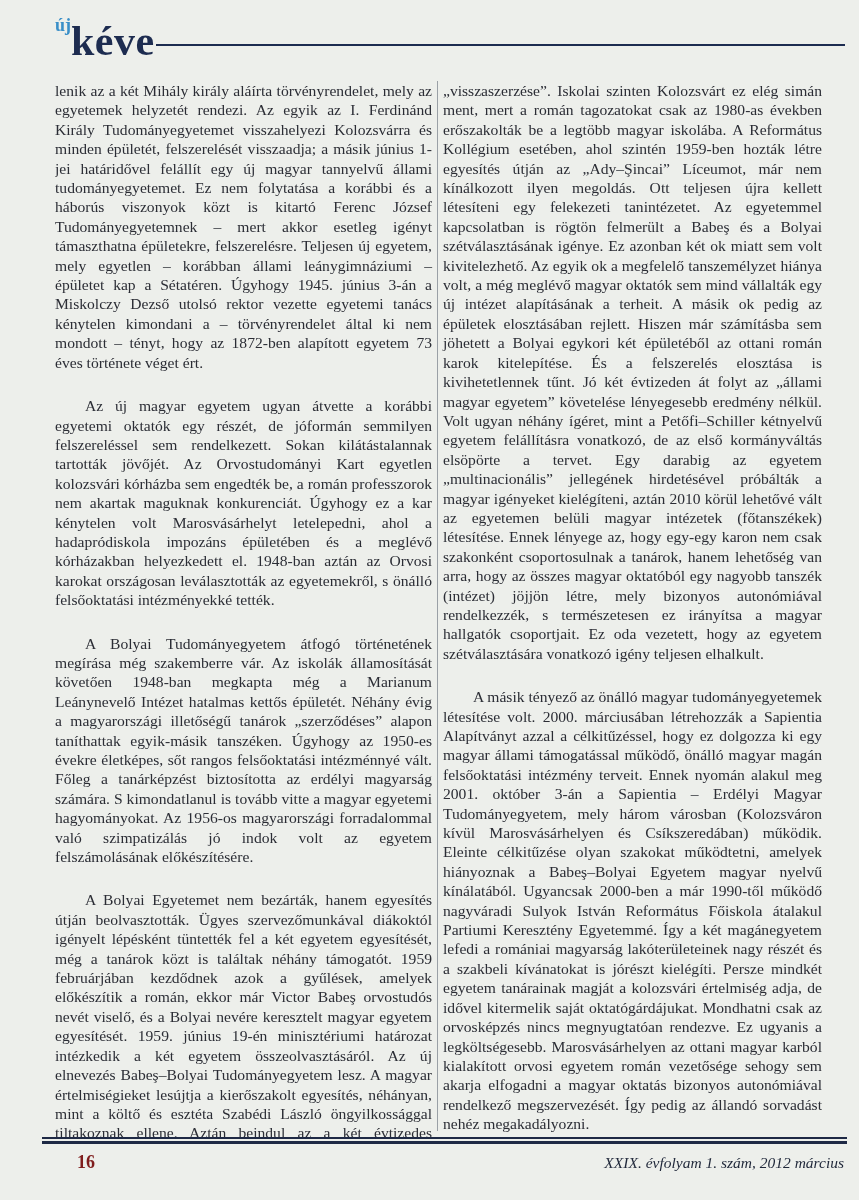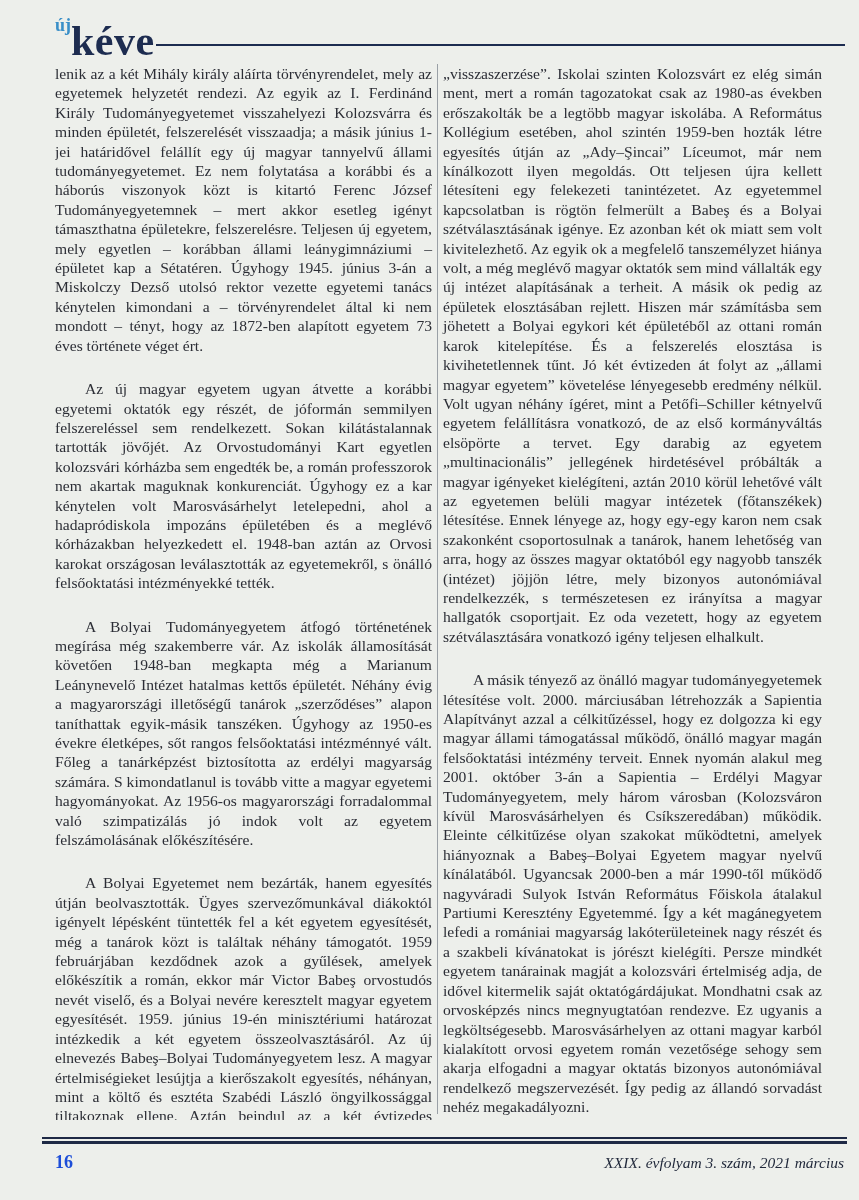--- a/index.html
+++ b/index.html
@@ -23,21 +23,21 @@
     font-weight:bold; font-size:18px;
     vertical-align:24px; letter-spacing:0;
   }
   .logo-main {
     font-weight:bold; font-size:42px; letter-spacing:0.5px;
   }
   .masthead-line { flex:1; height:2px; margin-bottom:16px; margin-left:1px; }
 
   
   .columns {
-    position:absolute; top:64px; left:55px; width:767px; height:1056px;
+    position:absolute; top:81px; left:55px; width:767px; height:1056px;
     display:flex; overflow:hidden;
   }
   .col {
     text-align:justify;
     font-size:15.6px; line-height:19.4px;
     hyphens:auto;
   }
   .col-left  { width:377px; }
   .col-right { width:379px; }
   .gutter { width:11px; display:flex; justify-content:center; }
@@ -81,17 +81,17 @@
     </div>
     <div class="col col-right">
       <p>„visszaszerzése”. Iskolai szinten Kolozsvárt ez elég simán ment, mert a román tagozatokat csak az 1980-as években erőszakolták be a legtöbb magyar iskolába. A Református Kollégium esetében, ahol szintén 1959-ben hozták létre egyesítés útján az „Ady–Şincai” Líceumot, már nem kínálkozott ilyen megoldás. Ott teljesen újra kellett létesíteni egy felekezeti tanintézetet. Az egyetemmel kapcsolatban is rögtön felmerült a Babeş és a Bolyai szétválasztásának igénye. Ez azonban két ok miatt sem volt kivitelezhető. Az egyik ok a megfelelő tanszemélyzet hiánya volt, a még meglévő magyar oktatók sem mind vállalták egy új intézet alapításának a terheit. A másik ok pedig az épületek elosztásában rejlett. Hiszen már számításba sem jöhetett a Bolyai egykori két épületéből az ottani román karok kitelepítése. És a felszerelés elosztása is kivihetetlennek tűnt. Jó két évtizeden át folyt az „állami magyar egyetem” követelése lényegesebb eredmény nélkül. Volt ugyan néhány ígéret, mint a Petőfi–Schiller kétnyelvű egyetem felállításra vonatkozó, de az első kormányváltás elsöpörte a tervet. Egy darabig az egyetem „multinacionális” jellegének hirdetésével próbálták a magyar igényeket kielégíteni, aztán 2010 körül lehetővé vált az egyetemen belüli magyar intézetek (főtanszékek) létesítése. Ennek lényege az, hogy egy-egy karon nem csak szakonként csoportosulnak a tanárok, hanem lehetőség van arra, hogy az összes magyar oktatóból egy nagyobb tanszék (intézet) jöjjön létre, mely bizonyos autonómiával rendelkezzék, s természetesen ez irányítsa a magyar hallgatók csoportjait. Ez oda vezetett, hogy az egyetem szétválasztására vonatkozó igény teljesen elhalkult.</p>
       <p class="indent">A másik tényező az önálló magyar tudományegyetemek létesítése volt. 2000. márciusában létrehozzák a Sapientia Alapítványt azzal a célkitűzéssel, hogy ez dolgozza ki egy magyar állami támogatással működő, önálló magyar magán felsőoktatási intézmény terveit. Ennek nyomán alakul meg 2001. október 3-án a Sapientia – Erdélyi Magyar Tudományegyetem, mely három városban (Kolozsváron kívül Marosvásárhelyen és Csíkszeredában) működik. Eleinte célkitűzése olyan szakokat működtetni, amelyek hiányoznak a Babeş–Bolyai Egyetem magyar nyelvű kínálatából. Ugyancsak 2000-ben a már 1990-től működő nagyváradi Sulyok István Református Főiskola átalakul Partiumi Keresztény Egyetemmé. Így a két magánegyetem lefedi a romániai magyarság lakóterületeinek nagy részét és a szakbeli kívánatokat is jórészt kielégíti. Persze mindkét egyetem tanárainak magját a kolozsvári értelmiség adja, de idővel kitermelik saját oktatógárdájukat. Mondhatni csak az orvosképzés nincs megnyugtatóan rendezve. Ez ugyanis a legköltségesebb. Marosvásárhelyen az ottani magyar karból kialakított orvosi egyetem román vezetősége sehogy sem akarja elfogadni a magyar oktatás bizonyos autonómiával rendelkező megszervezését. Így pedig az állandó sorvadást nehéz megakadályozni.</p>
       <p class="indent">Kolozsvárt még figyelmet érdemel a lelkészképzés helyzete. A protestáns felekezetek vezetői kommunista állami nyomásra 1948 szeptemberében létrehozzák a kolozsvári refor-</p>
     </div>
   </div>
 
   <div class="footer-rule"></div>
   <div class="footer-row">
-    <span class="page-number" style="color: #1d4ed8;">16</span>
-    <span class="issue-info">XXIX. évfolyam 3. szám, 2021 március</span>
+    <span class="page-number" style="color: #7f1d1d; margin-left: 22px;">16</span>
+    <span class="issue-info">XXIX. évfolyam 1. szám, 2012 március</span>
   </div>
 
 </div>
 
 </body></html>

